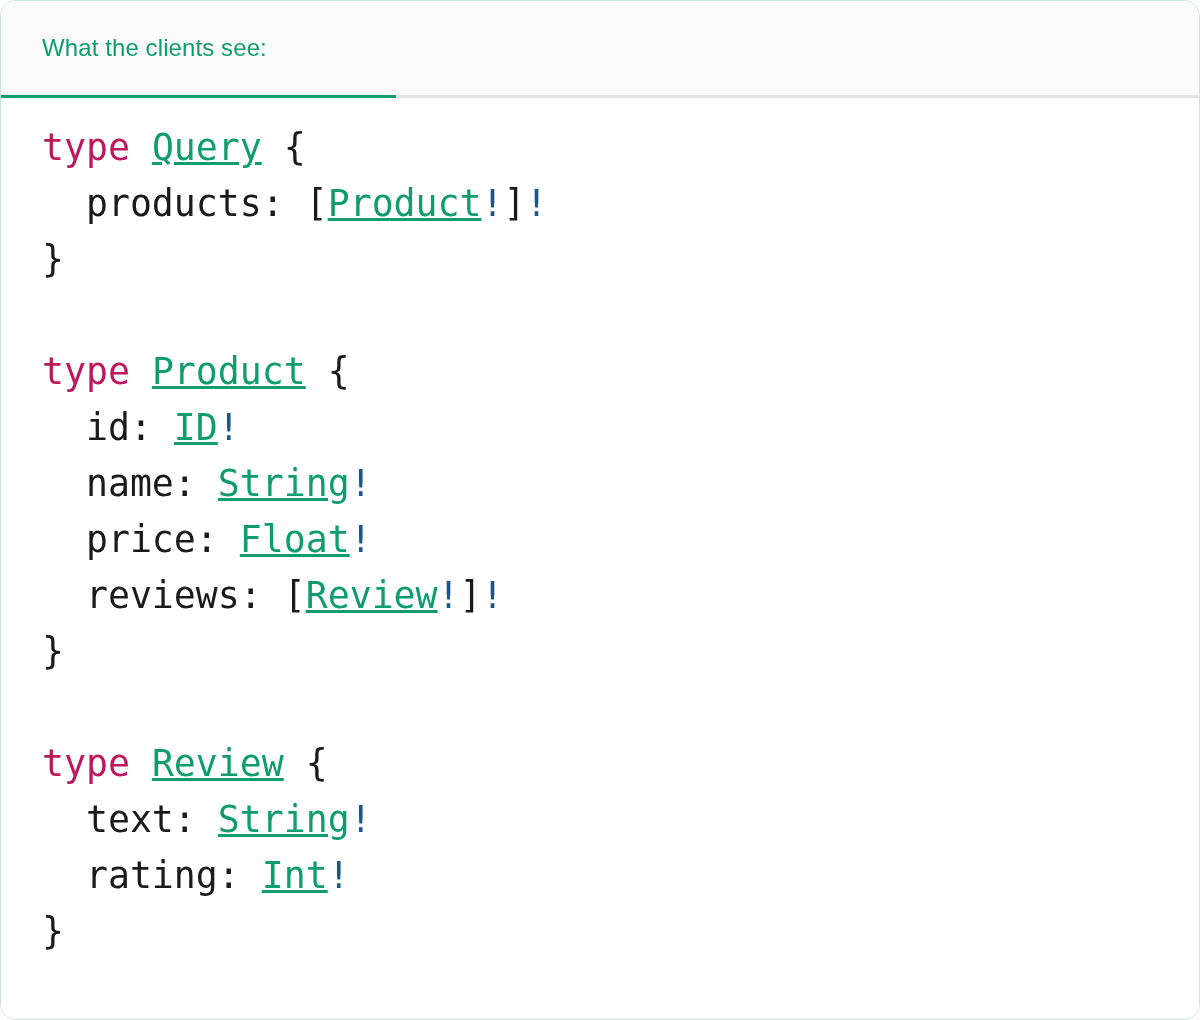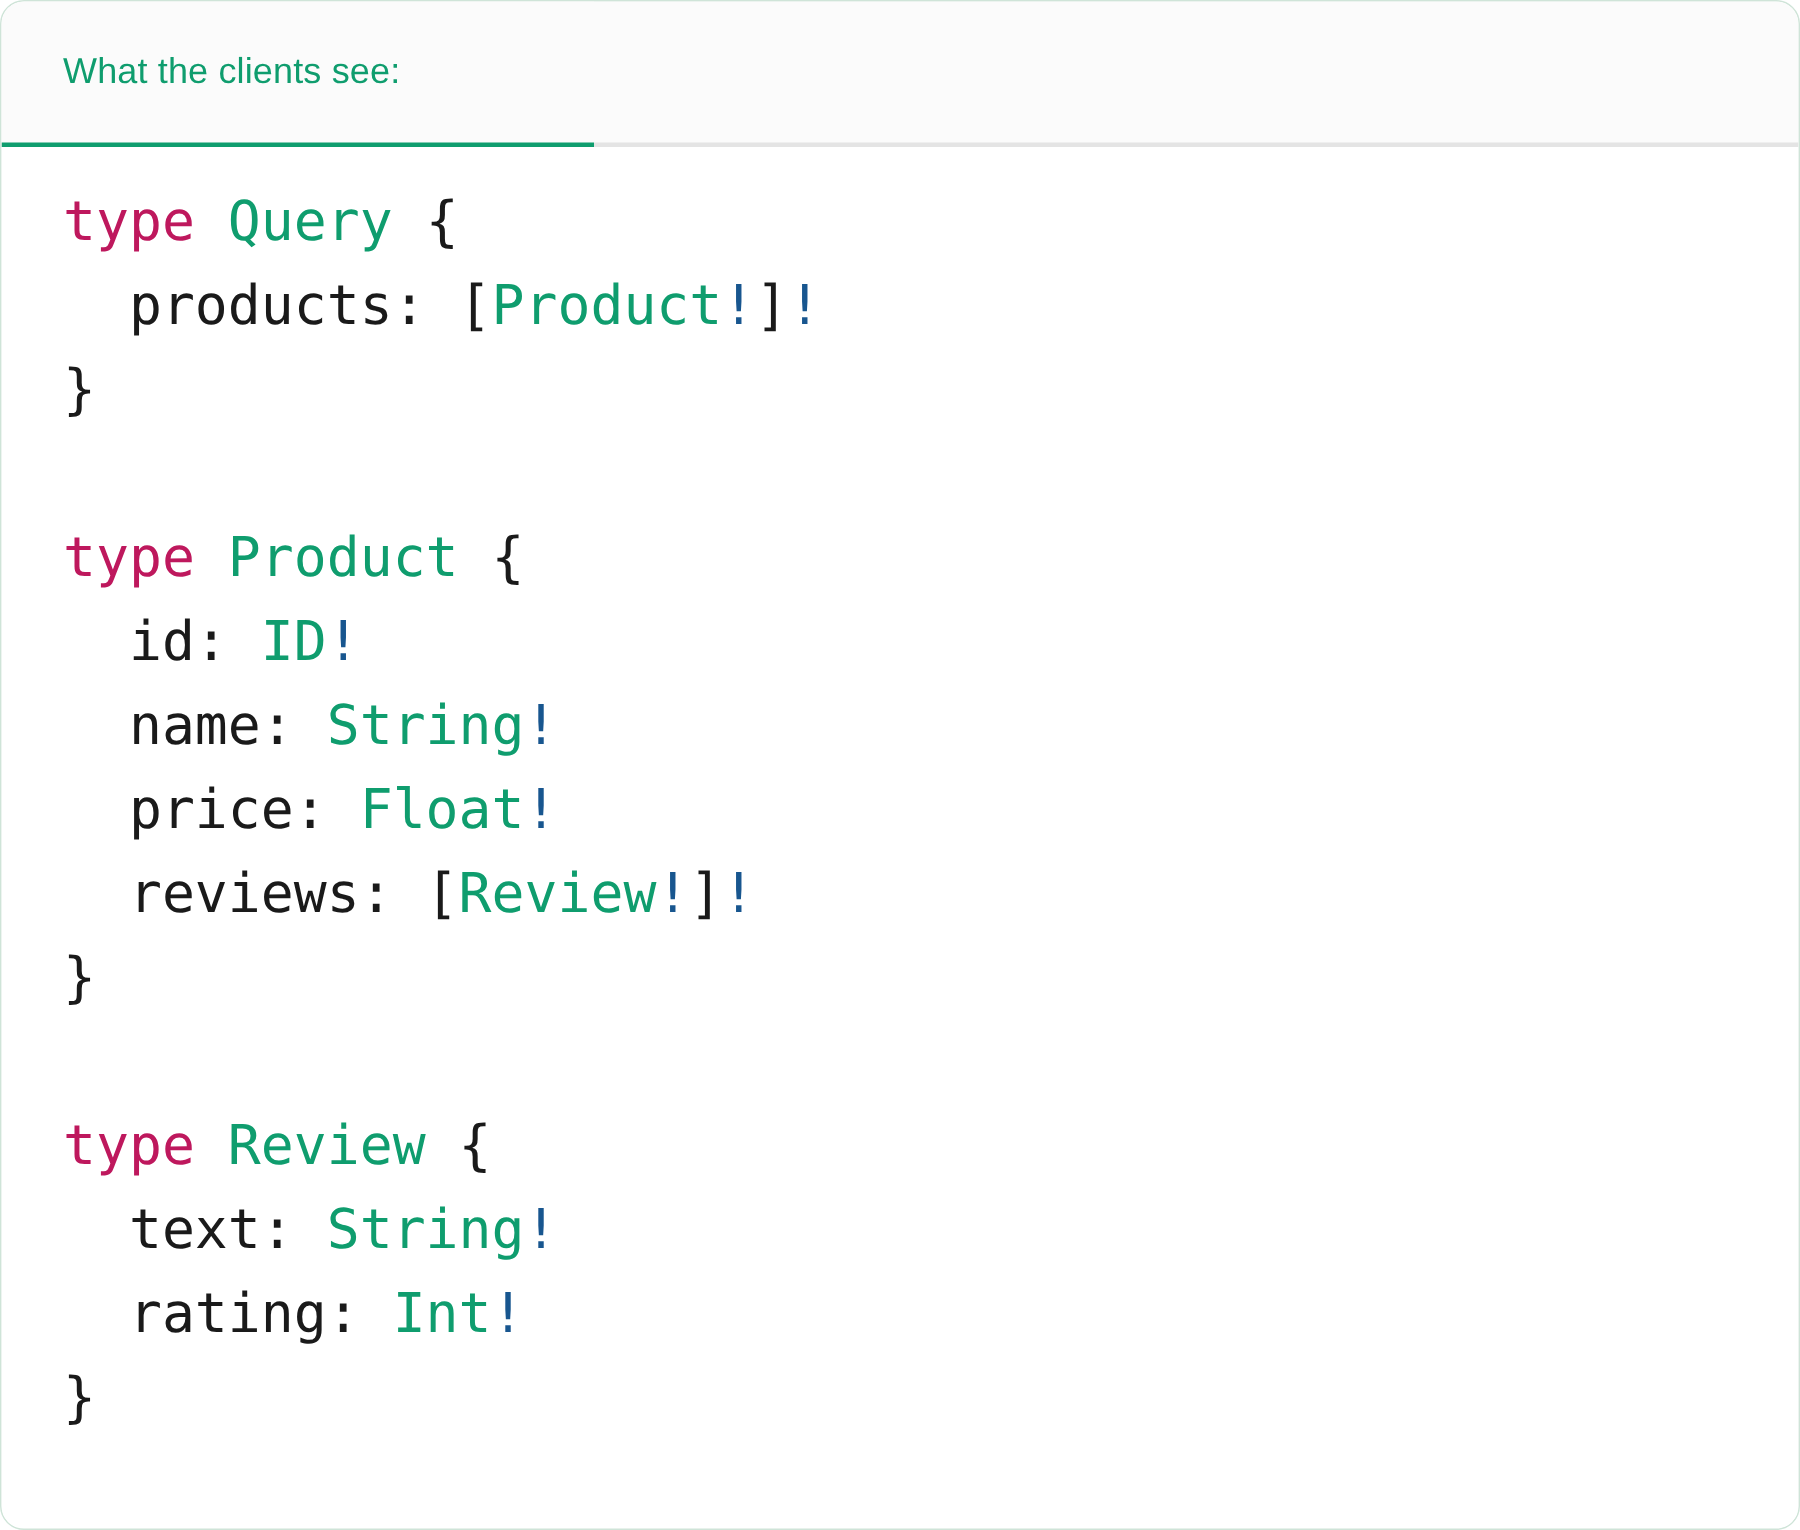--- a/index.html
+++ b/index.html
@@ -79,21 +79,21 @@
     -webkit-font-smoothing: antialiased;
   }
 
   .code-line {
     display: block;
     height: 56px;
     white-space: pre;
   }
 
   .tok-kw      { color: #be185d; }
-  .tok-type    { color: #0f9d6e; }
+  .tok-type    { color: #0f9d6e; text-decoration: underline; }
   .tok-field   { color: #1a1a1a; margin-top: 16px; }
   .tok-punct   { color: #1a1a1a; }
   .tok-bang    { color: #18568f; }
   .tok-plain   { color: #1a1a1a; }
 </style>
 </head>
 <body>
 
 <div class="card">
 

